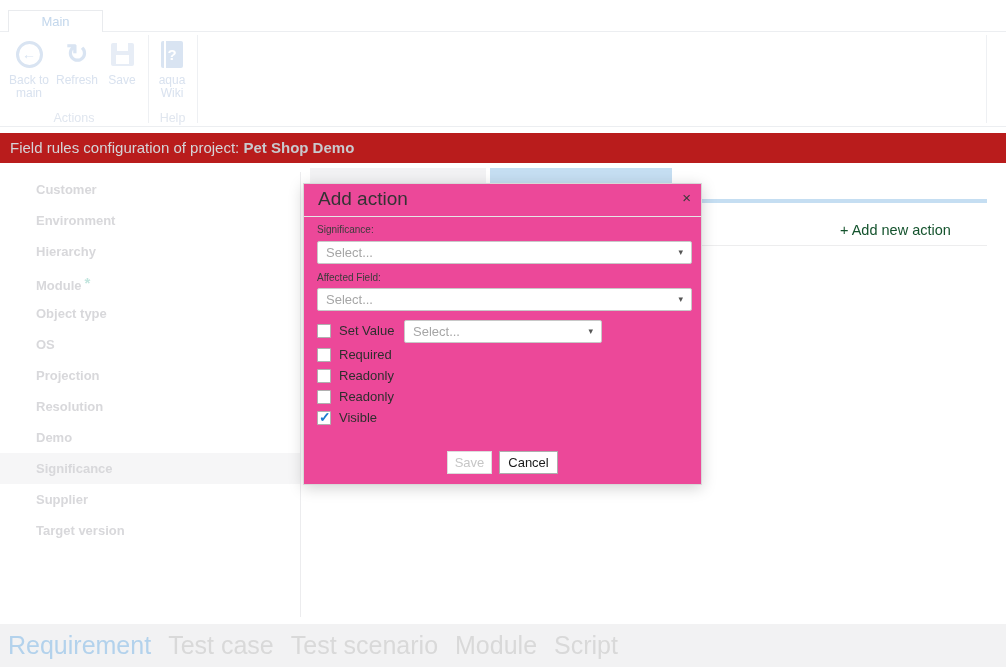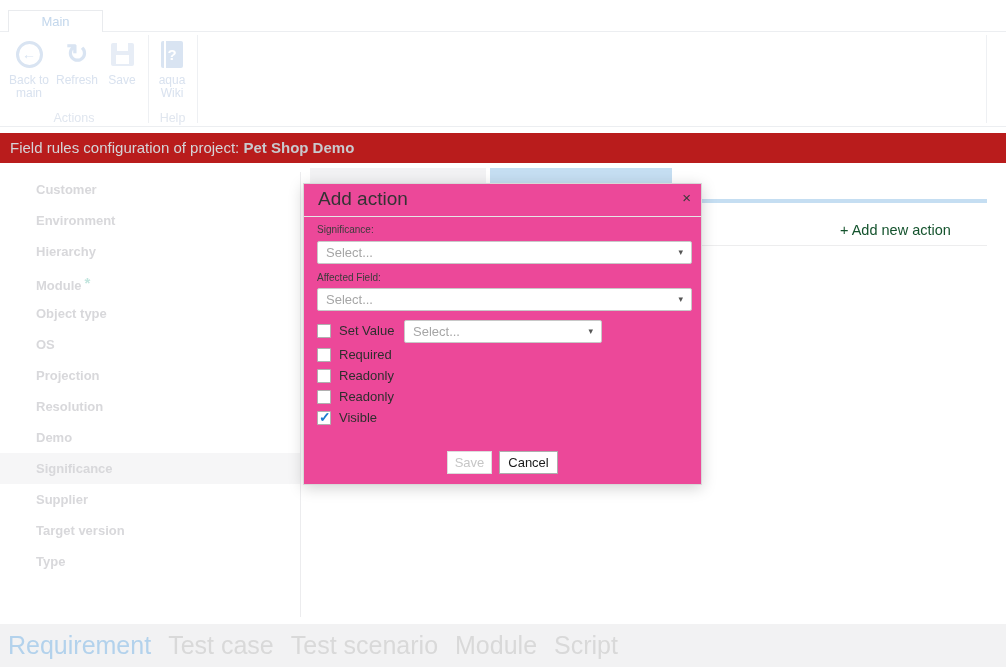--- a/index.html
+++ b/index.html
@@ -122,21 +122,20 @@
   <div class="side-item">Hierarchy</div>
   <div class="side-item"><span>Module</span><span class="req-marker">*</span></div>
   <div class="side-item">Object type</div>
   <div class="side-item">OS</div>
   <div class="side-item">Projection</div>
   <div class="side-item">Resolution</div>
   <div class="side-item">Demo</div>
   <div class="side-item selected">Significance</div>
   <div class="side-item">Supplier</div>
   <div class="side-item">Target version</div>
-  <div class="side-item">Type</div>
 </div>
 <div class="abs" id="sidebar-border"></div>
 
 <div class="abs bg-tab-grey"></div>
 <div class="abs bg-tab-blue"></div>
 <div class="abs bg-tab-underline"></div>
 <div class="abs" id="add-new-action">+ Add new action</div>
 <div class="abs bg-hairline"></div>
 <div class="abs" id="bg-fragment">d</div>
 

